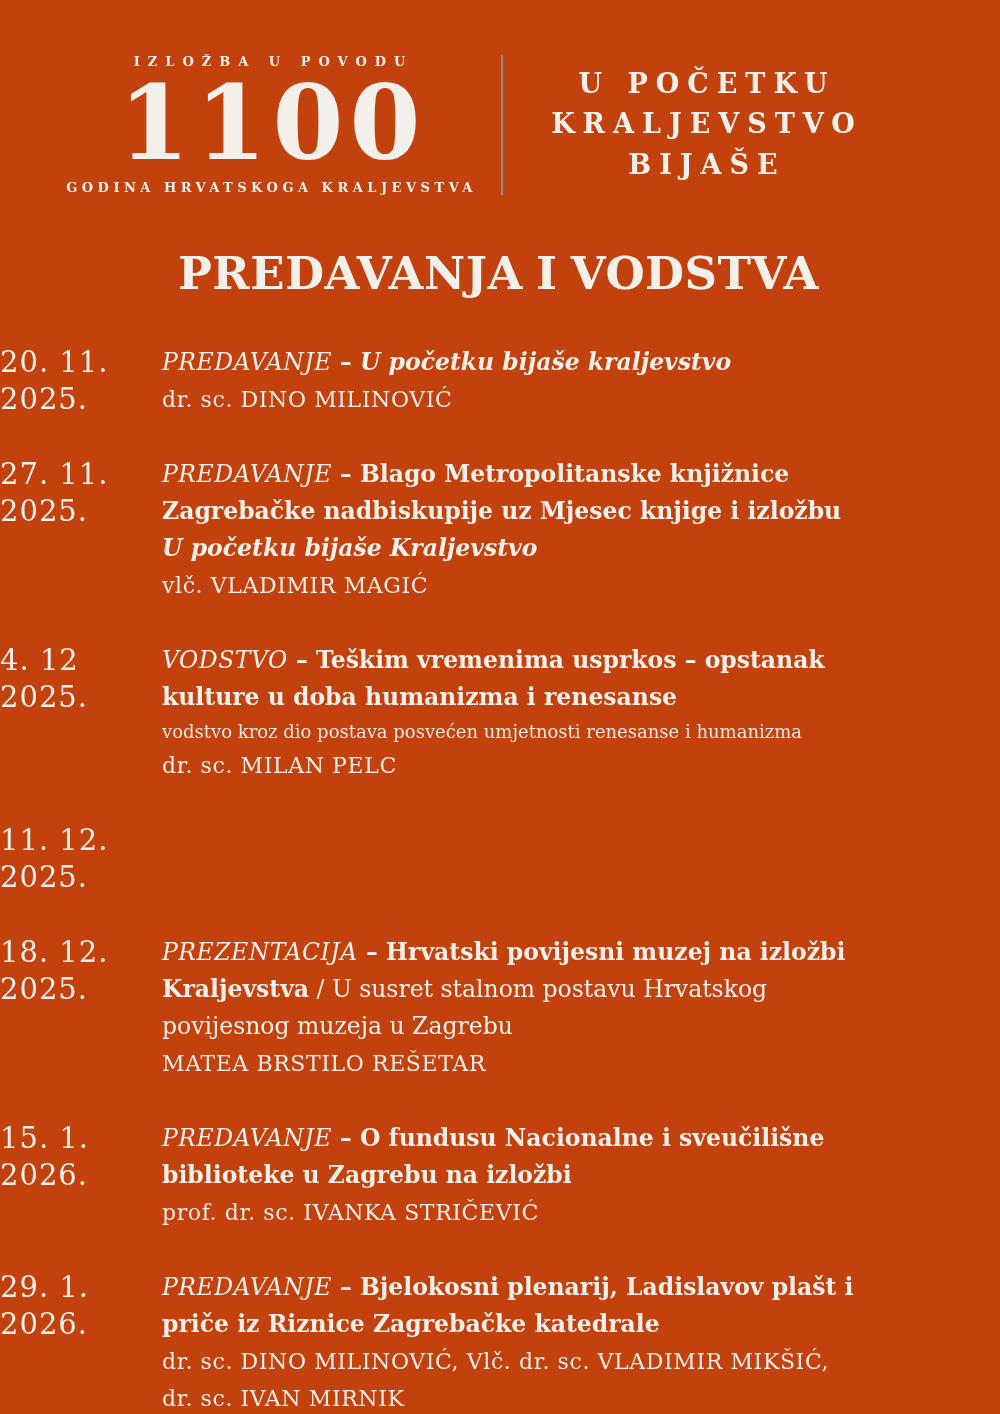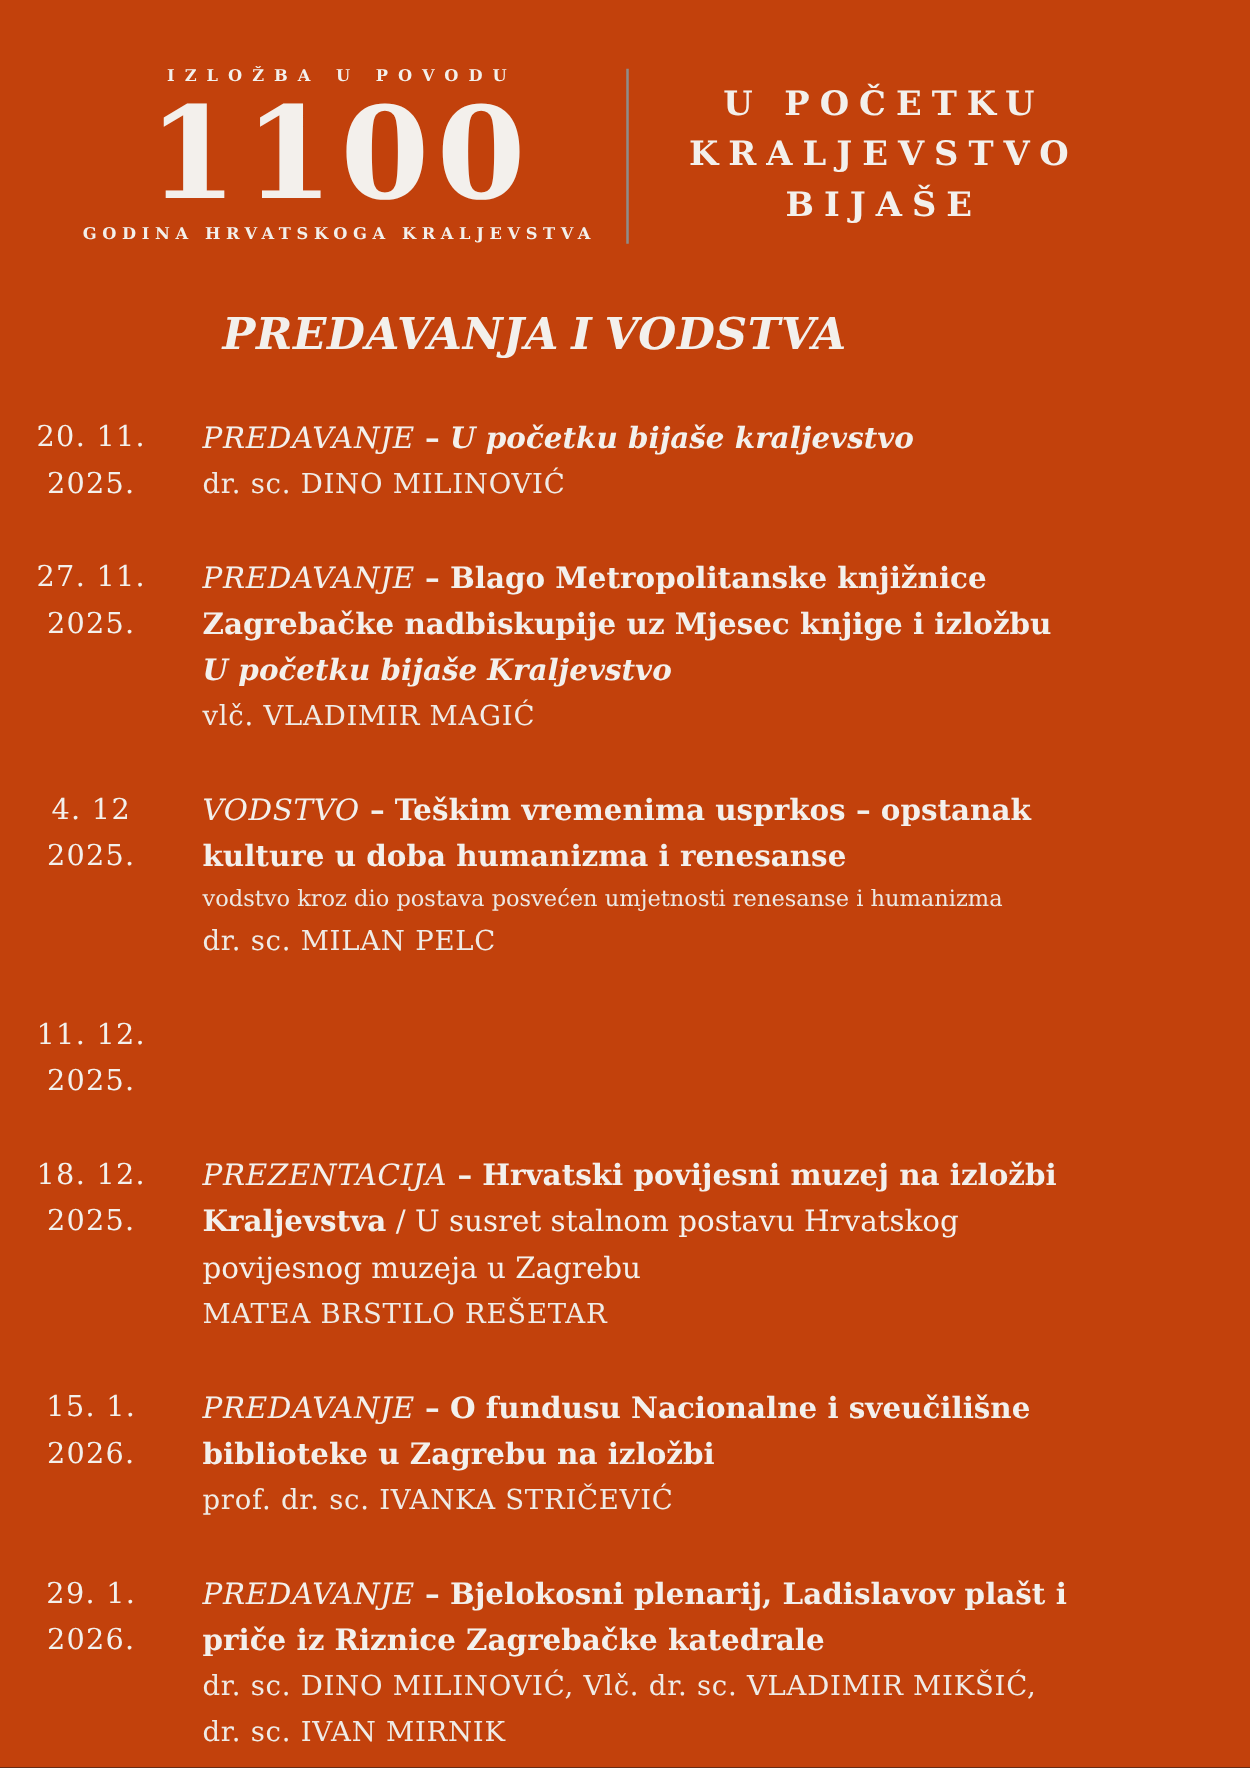--- a/index.html
+++ b/index.html
@@ -64,42 +64,41 @@
     text-align: center;
     font-weight: bold;
     font-size: 27px;
     letter-spacing: 8px;
     line-height: 1.5;
   }
 
   
   .section-title {
     margin: 52px 0 0 178px;
-    font-size: 35px;
-    font-style: italic;
+    font-size: 45px;
     font-weight: bold;
     letter-spacing: 0.5px;
     word-spacing: -3px;
   }
 
   
   .events {
     margin-top: 44px;
   }
   .event {
     display: flex;
     margin-bottom: 38px;
   }
   .date-col {
     width: 162px;
     flex: 0 0 162px;
     box-sizing: border-box;
     padding-right: 16px;
-    text-align: center;
-    font-size: 23px;
+    text-align: left;
+    font-size: 29px;
     line-height: 37px;
     letter-spacing: 1px;
   }
   .content-col {
     flex: 1;
     max-width: 712px;
     font-size: 23.5px;
     line-height: 37px;
   }
   .content-col p { margin: 0; }

